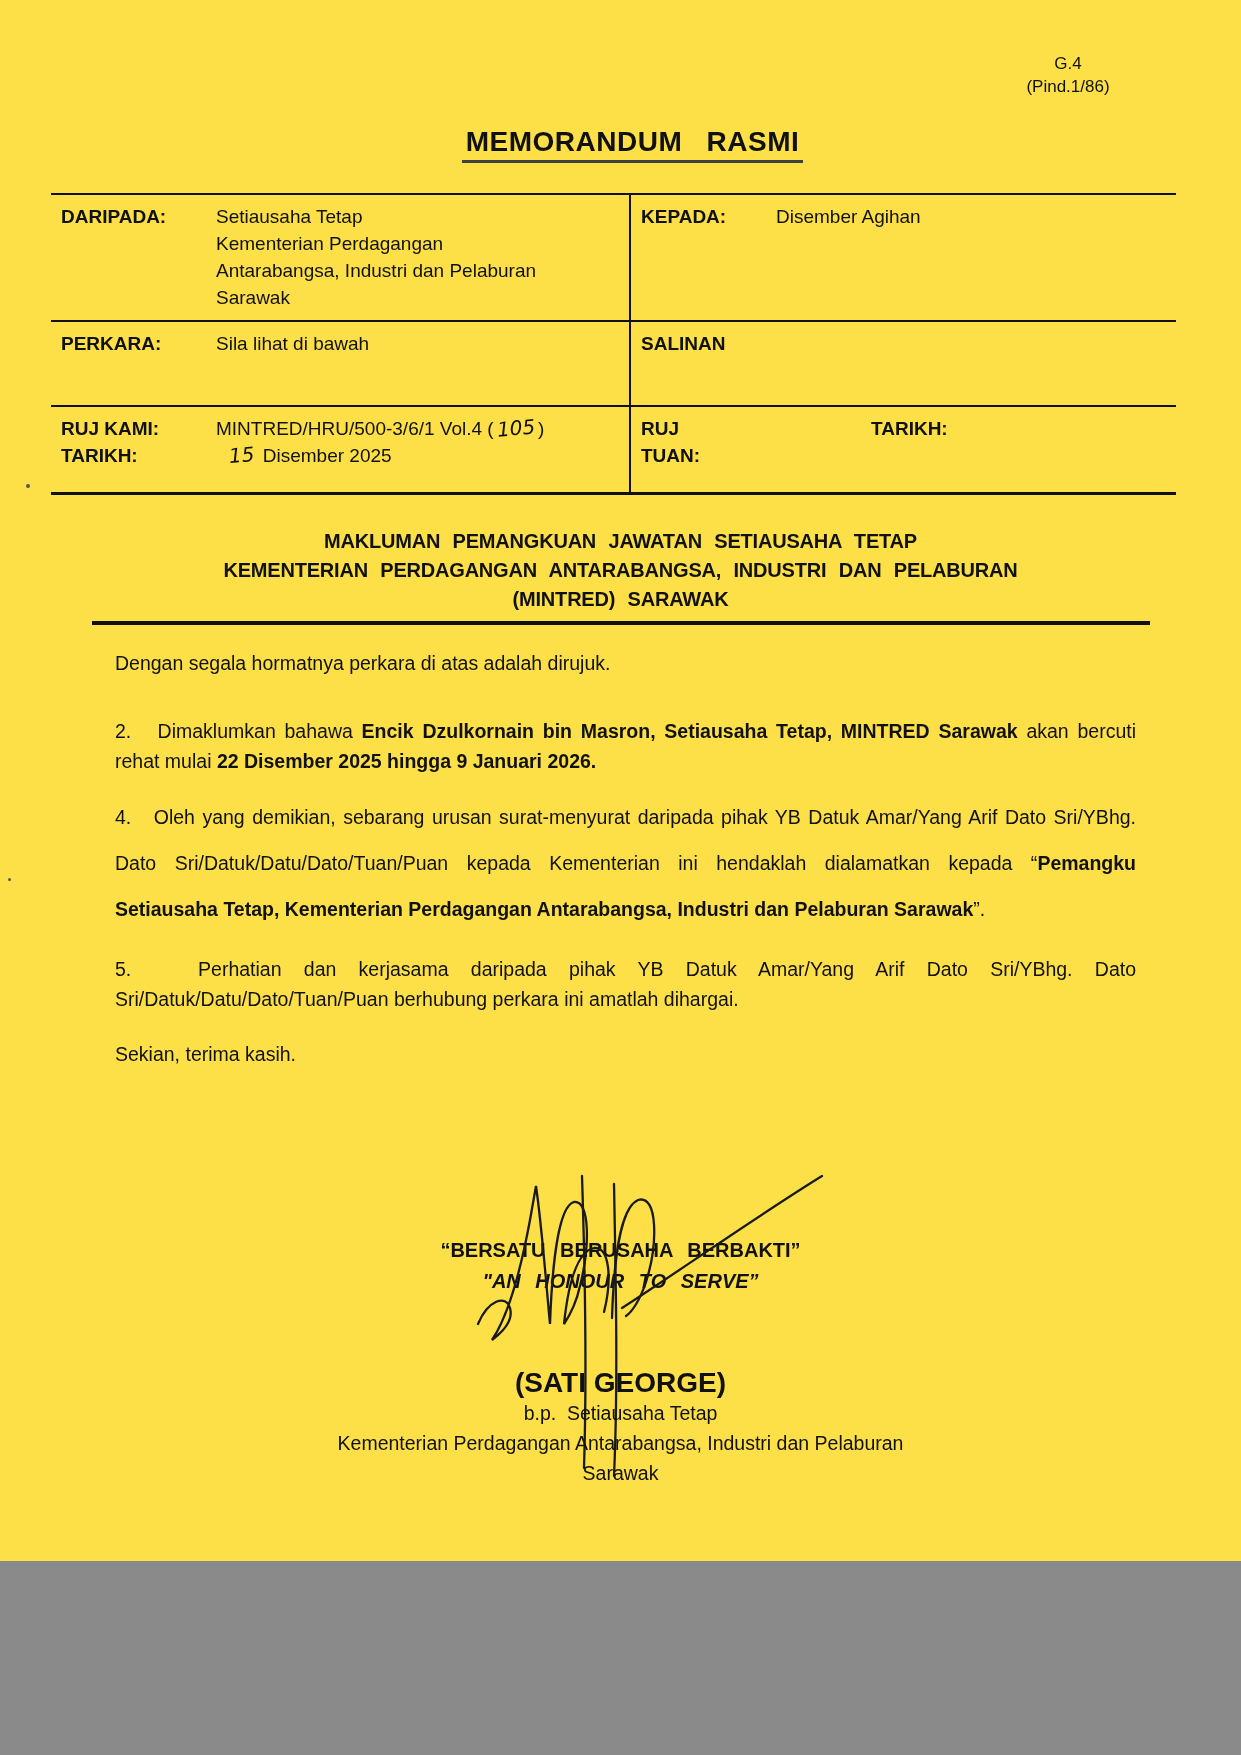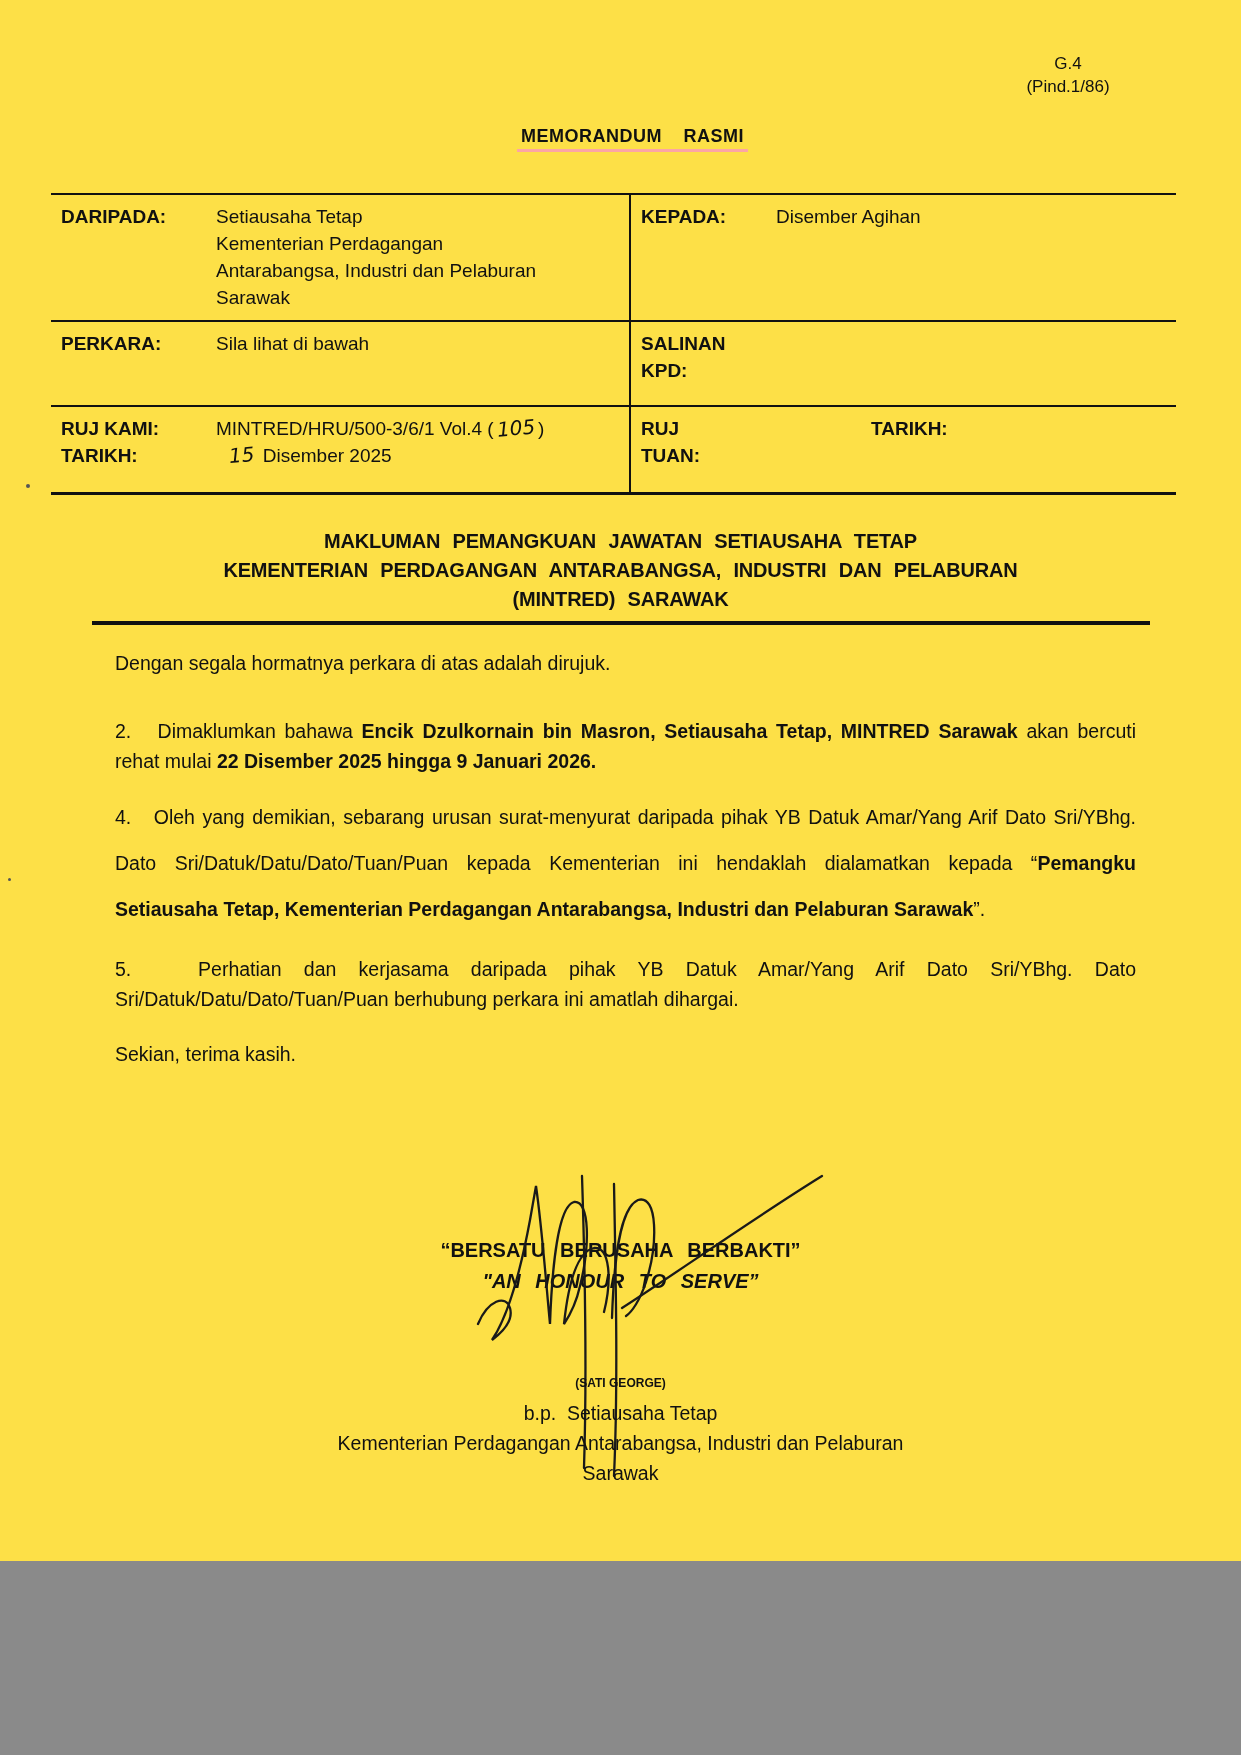--- a/index.html
+++ b/index.html
@@ -10,22 +10,22 @@
     background:#fde047;
     color:#111;
     font-family:"Liberation Sans",sans-serif;
     overflow:hidden;
   }
   
   .form-code{position:absolute;top:52px;right:118px;width:110px;text-align:center;font-size:17px;line-height:23px;}
   
   .memo-title{position:absolute;top:126px;left:0;width:100%;text-align:center;}
   .memo-title span{
-    display:inline-block;font-size:18px;font-weight:bold;letter-spacing:.5px;word-spacing:16px;
-    border-bottom:3px solid #fca5a5;padding:0 4px 2px 4px;margin-left:24px;
+    display:inline-block;font-size:28px;font-weight:bold;letter-spacing:.5px;word-spacing:16px;
+    border-bottom:3px solid #404040;padding:0 4px 2px 4px;margin-left:24px;
   }
   
   .hdr-table{
     position:absolute;top:193px;left:51px;width:1125px;
     border-top:2px solid #111;border-bottom:3px solid #111;
     font-size:19px;line-height:27px;
   }
   .hdr-row{display:grid;grid-template-columns:580px 545px;}
   .hdr-row.r1{min-height:125px;border-bottom:2px solid #111;}
   .hdr-row.r2{min-height:83px;border-bottom:2px solid #111;}
@@ -56,21 +56,21 @@
   .p4{margin-top:18px;line-height:46px;}
   .p5{margin-top:22px;}
   .closing{margin-top:25px;}
   
   .motto{position:absolute;top:1203px;left:0;width:100%;text-align:center;margin-top:32px;}
   .motto-line1{font-size:20px;font-weight:bold;word-spacing:9px;line-height:31px;}
   .motto-line2{font-size:20px;font-weight:bold;font-style:italic;word-spacing:9px;line-height:31px;}
   
   .sig-svg{position:absolute;top:1158px;left:462px;pointer-events:none;}
   .sig-text{position:absolute;top:1368px;left:0;width:100%;text-align:center;font-size:19.5px;line-height:30px;}
-  .sig-name{font-weight:bold;font-size:12px;}
+  .sig-name{font-weight:bold;font-size:28px;}
   
   .speck{position:absolute;width:4px;height:4px;border-radius:50%;background:#555;}
   .speck.s1{top:484px;left:26px;}
   .speck.s2{top:878px;left:8px;width:3px;height:3px;}
 </style>
 </head>
 <body>
 
 <div class="page">
 
@@ -107,21 +107,20 @@
 
     <div class="hdr-row r2">
       <div class="cell left">
         <div class="lblval">
           <div class="lbl">PERKARA:</div>
           <div>Sila lihat di bawah</div>
         </div>
       </div>
       <div class="cell">
         <div class="lbl">SALINAN</div>
-        <div class="lbl">KPD:</div>
       </div>
     </div>
 
     <div class="hdr-row r3">
       <div class="cell left">
         <div class="ruj-grid">
           <div class="lbl">RUJ KAMI:</div>
           <div><span>MINTRED/HRU/500-3/6/1 Vol.4 (</span><span class="hw">105</span><span>)</span></div>
           <div class="lbl">TARIKH:</div>
           <div class="indent-sm"><span class="hw">15</span> <span>Disember 2025</span></div>

